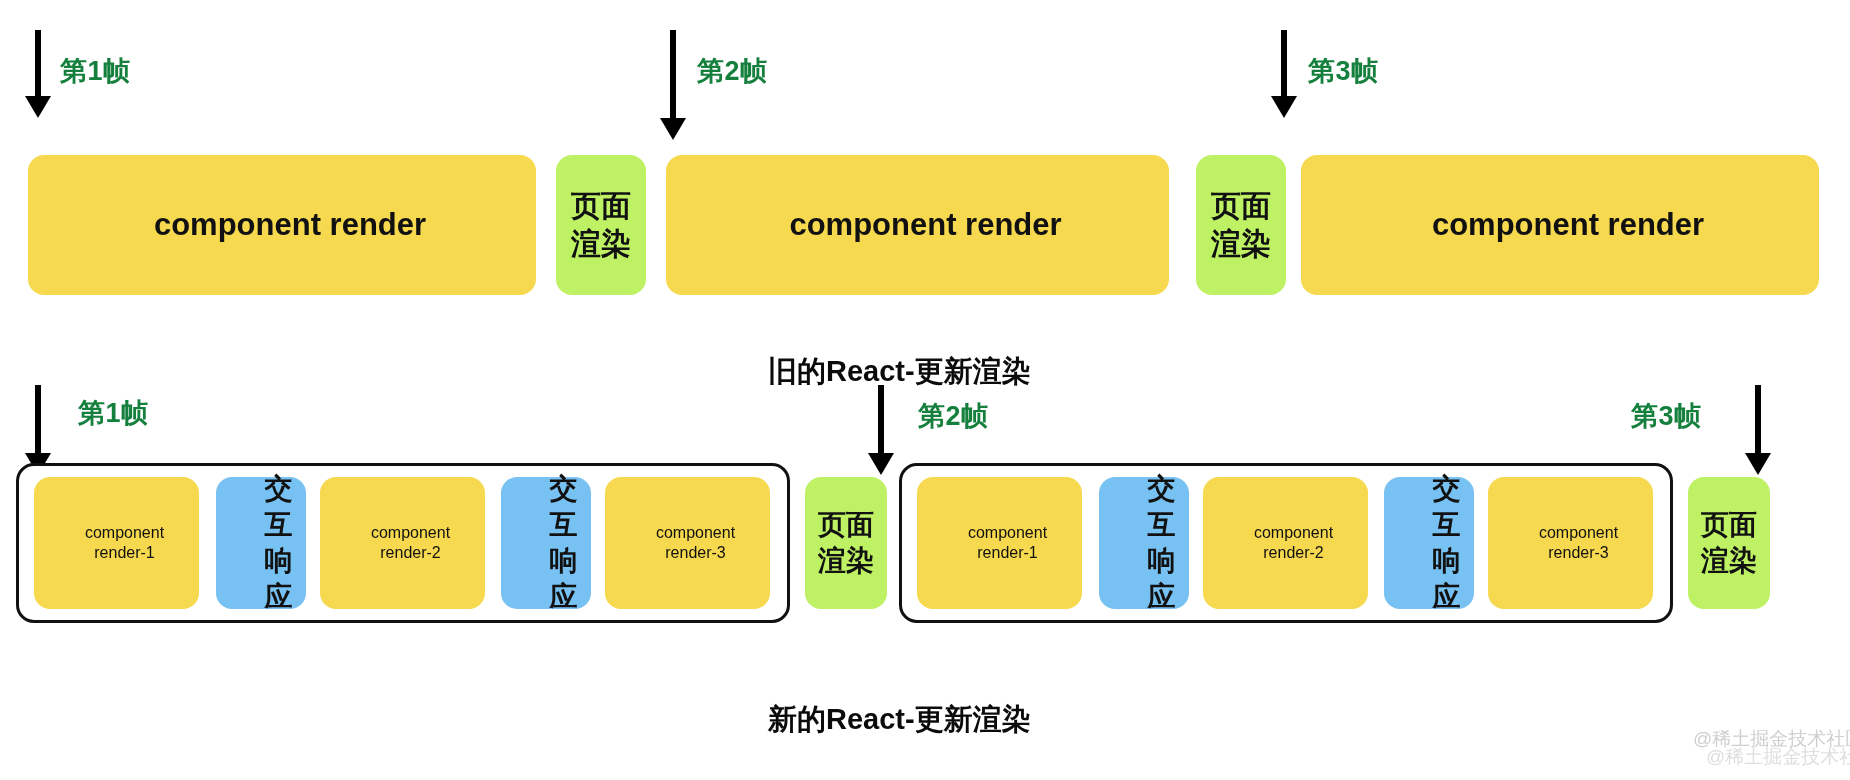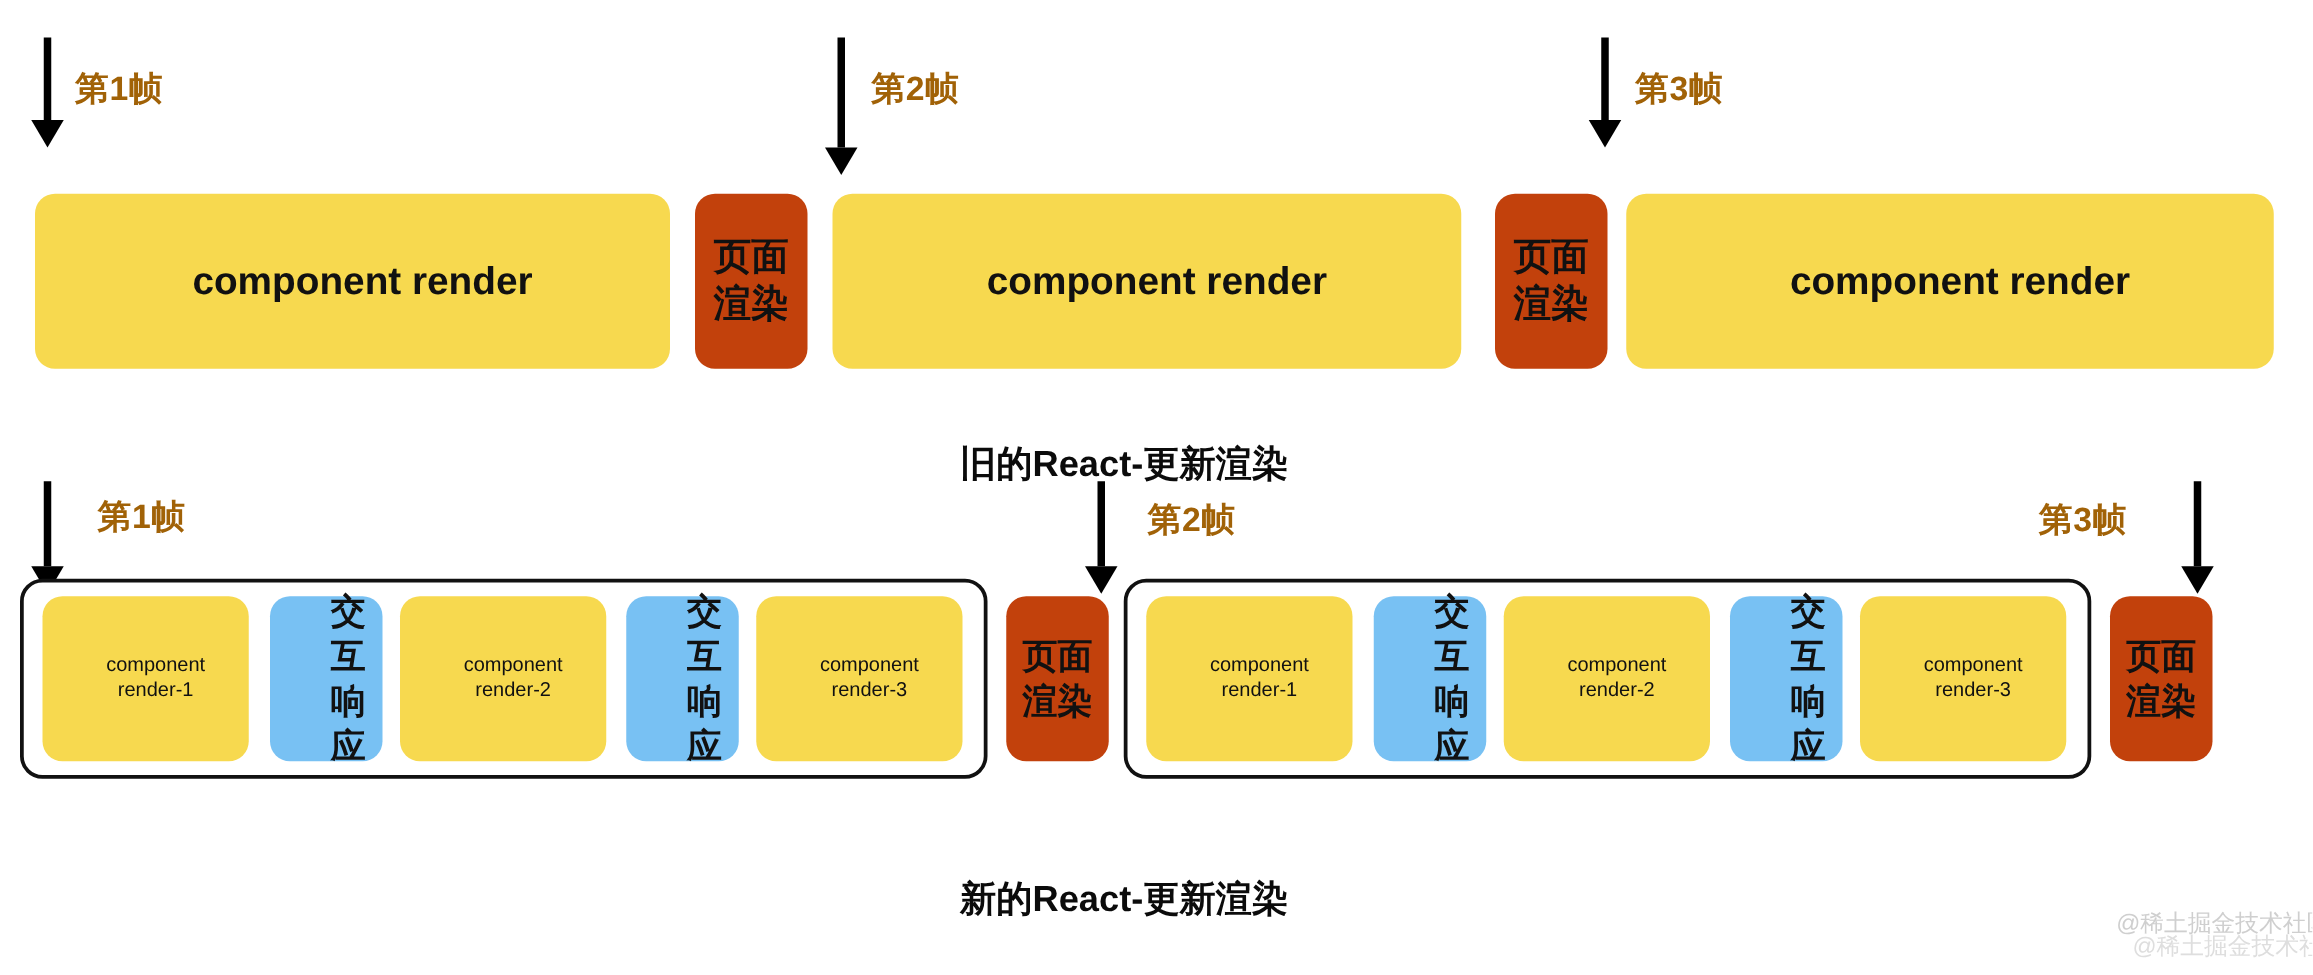--- a/index.html
+++ b/index.html
@@ -36,39 +36,39 @@
     width: 0;
     height: 0;
     border-left: 13px solid transparent;
     border-right: 13px solid transparent;
     border-top: 22px solid #000000;
   }
   .arrow-label {
     position: absolute;
     font-size: 27px;
     font-weight: 700;
-    color: #a16207;
+    color: #15803d;
     white-space: nowrap;
     letter-spacing: 0.5px;
   }
 
   
   .block {
     position: absolute;
     border-radius: 16px;
     display: flex;
     align-items: center;
     justify-content: center;
     text-align: center;
     color: #111111;
     box-sizing: border-box;
     line-height: 1.28;
   }
   .block.yellow { background: #F7D94F; padding-left: 16px; }
-  .block.green  { background: #c2410c; }
+  .block.green  { background: #bef264; }
   .block.blue   { background: #78C1F3; padding-left: 35px; }
 
   .block .txt { white-space: pre-line; }
 
   
   .r1-label { font-size: 31px; font-weight: 700; }
   .r1-cn    { font-size: 30px; font-weight: 700; }
 
   
   .r2-en { font-size: 16px; font-weight: 400; }

